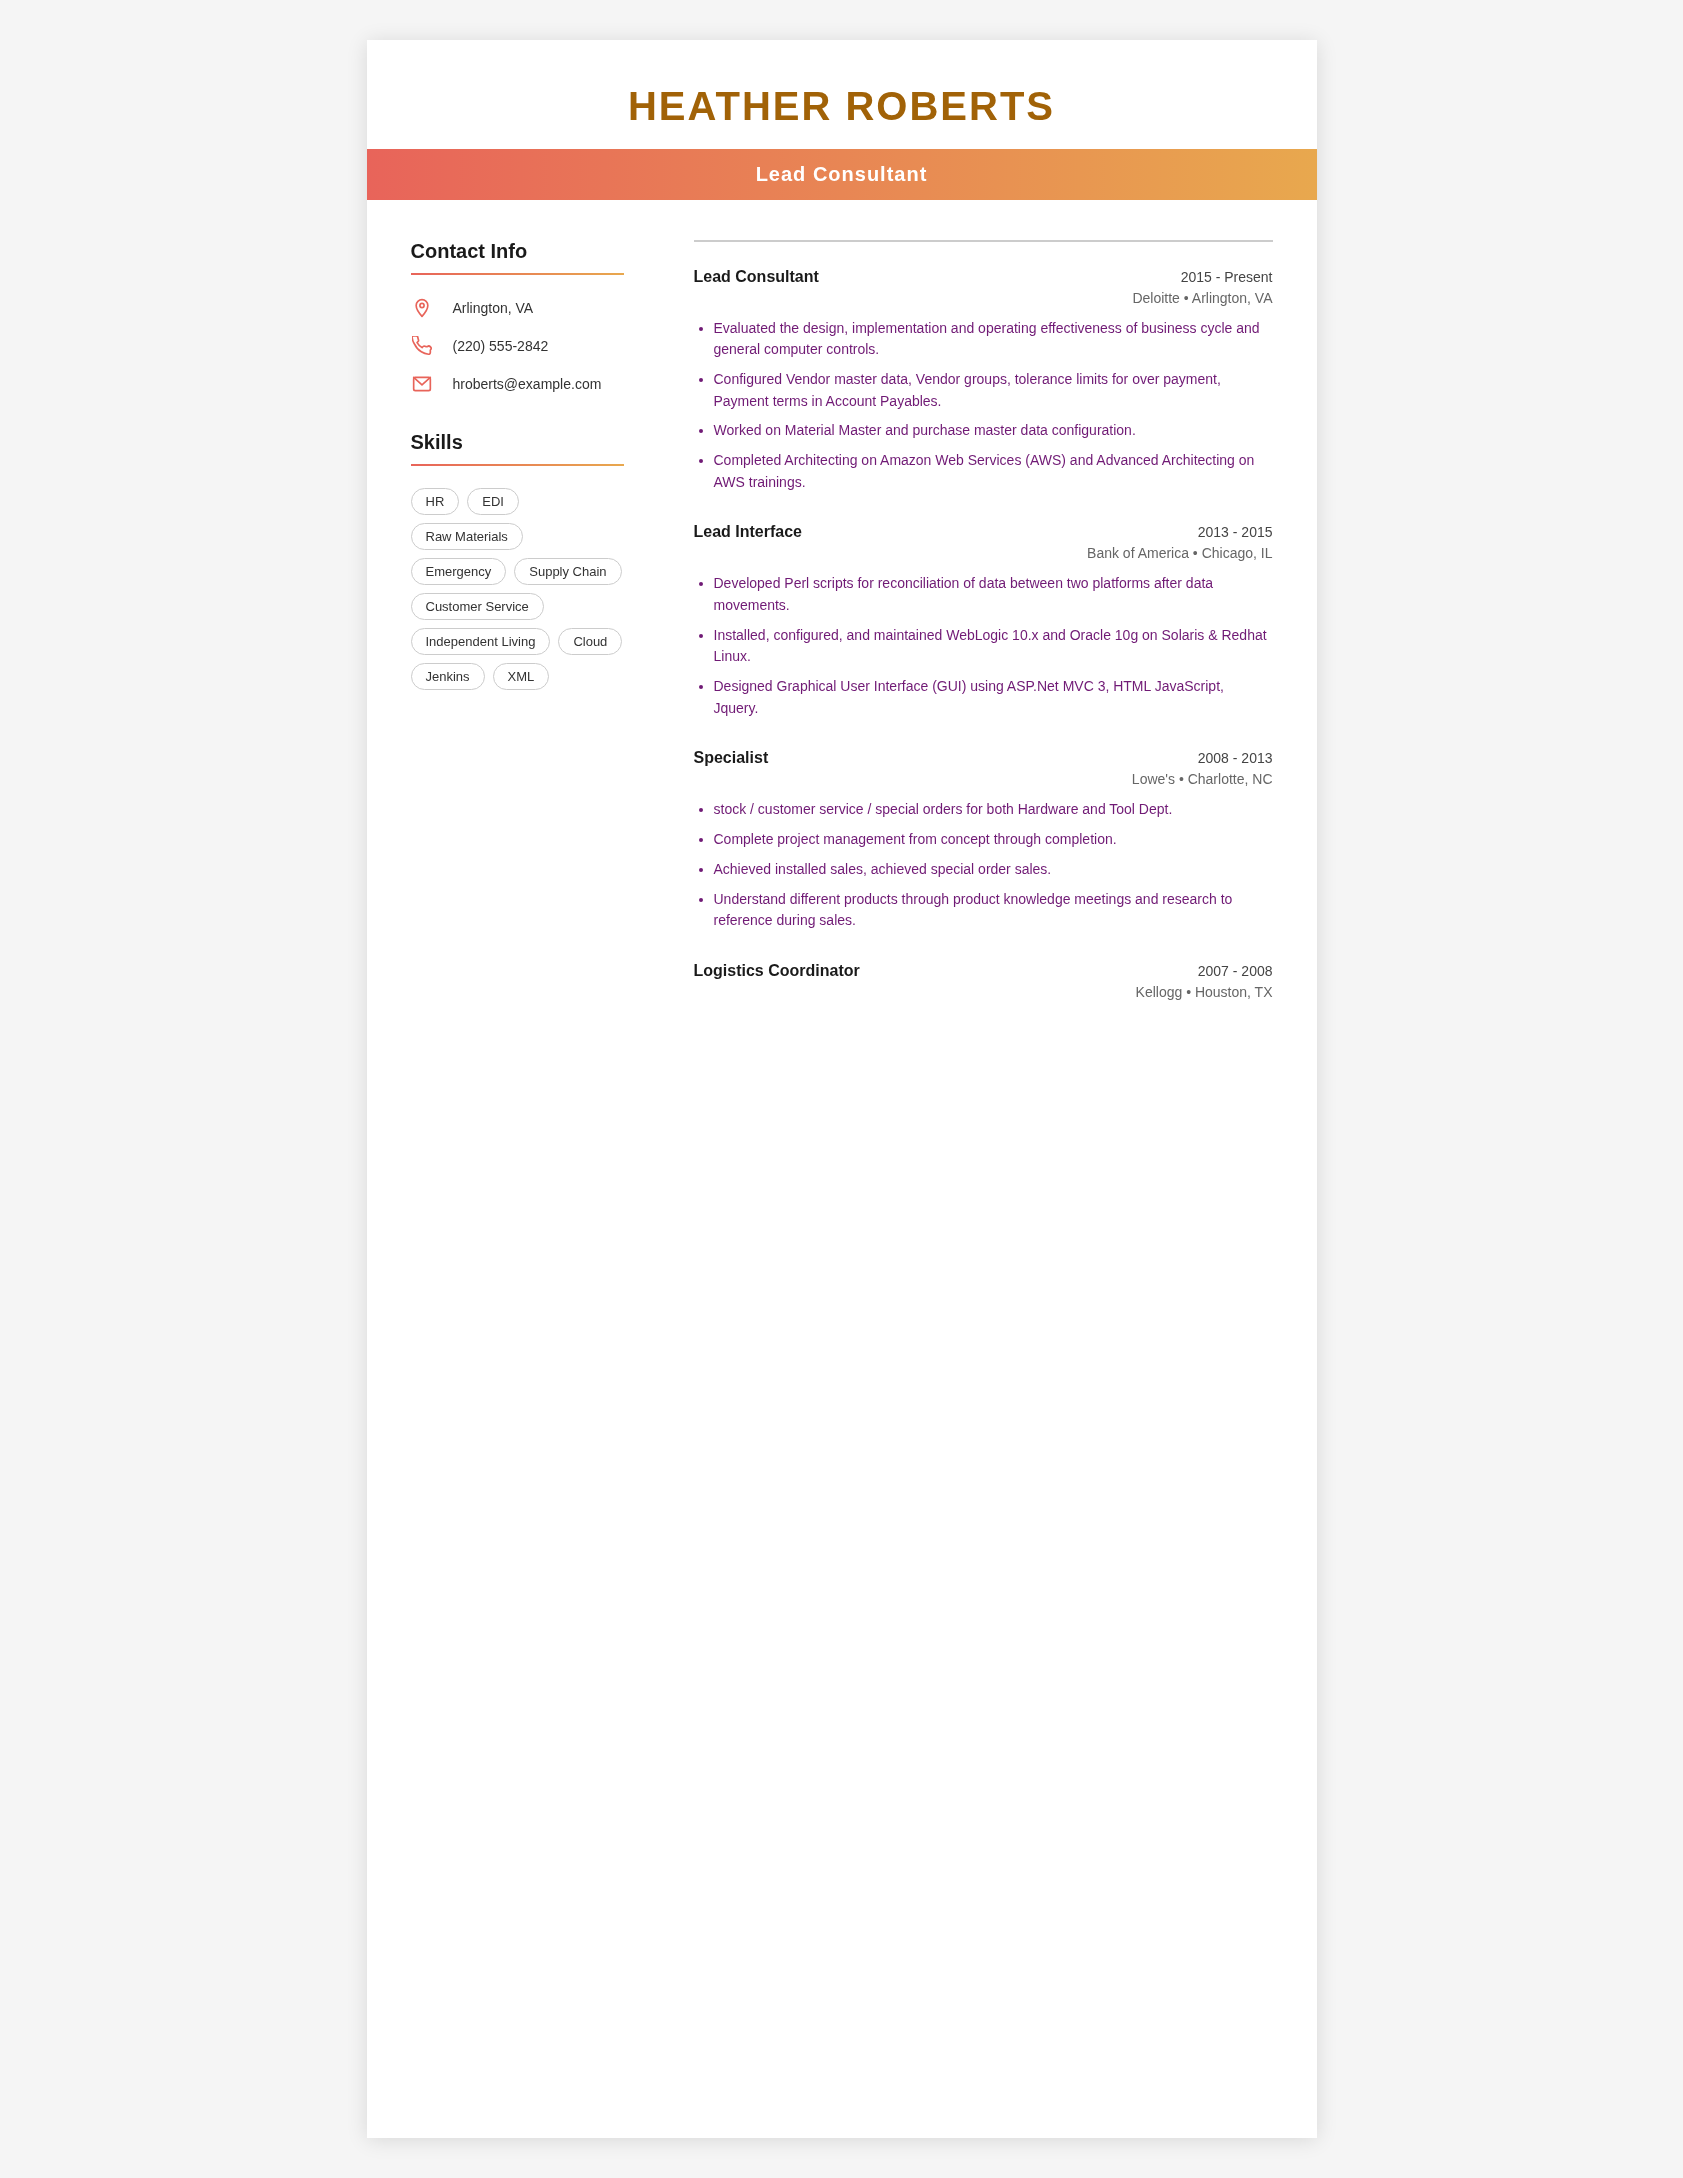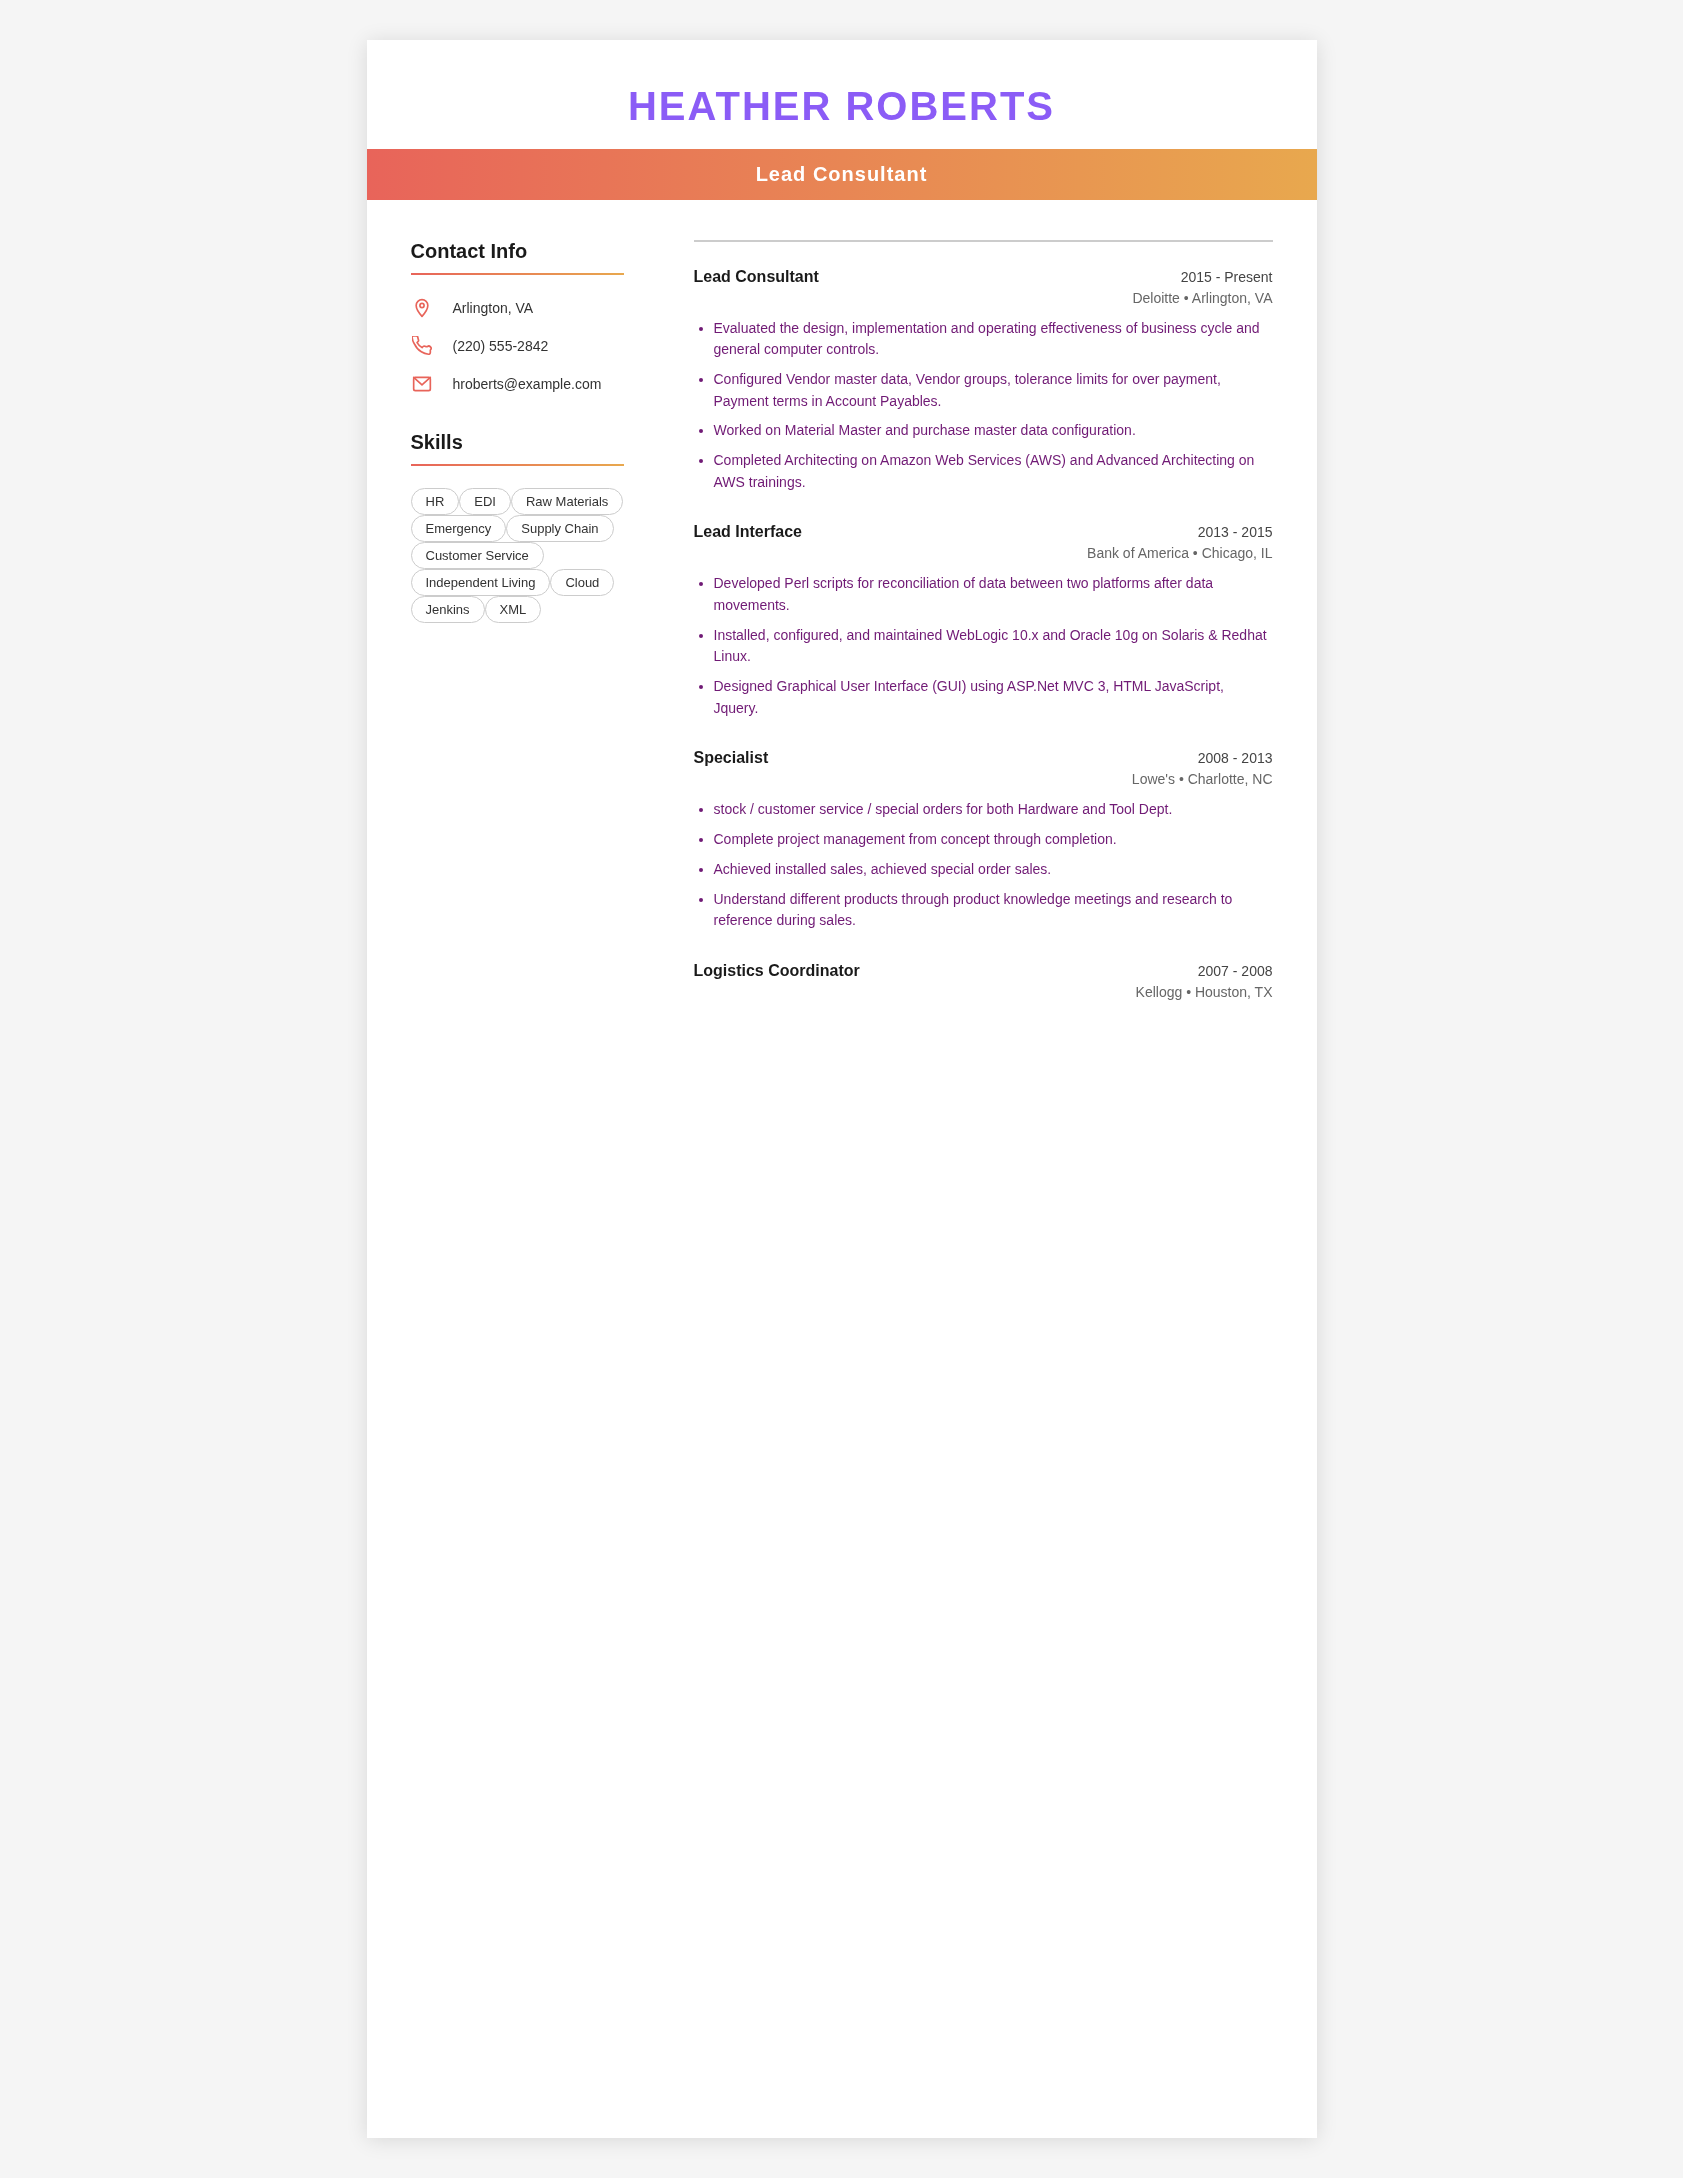--- a/index.html
+++ b/index.html
@@ -18,21 +18,21 @@
       box-shadow: 0 2px 20px rgba(0,0,0,0.12);
     }
     .header {
       text-align: center;
       padding: 44px 40px 0 40px;
     }
     .header h1 {
       font-size: 40px;
       font-weight: 900;
       letter-spacing: 2px;
-      color: #8b5cf6;
+      color: #a16207;
       font-family: Arial, sans-serif;
     }
     .title-bar {
       background: linear-gradient(to right, #e8645a, #e8a84e);
       padding: 14px 40px;
       text-align: center;
       margin-top: 20px;
     }
     .title-bar span {
       color: #fff;
@@ -88,20 +88,21 @@
     .contact-icon svg {
       width: 20px;
       height: 20px;
     }
     .skills-section {
       margin-top: 36px;
     }
     .skill-tags {
       display: flex;
       flex-wrap: wrap;
+      gap: 8px;
       margin-top: 22px;
     }
     .skill-tag {
       border: 1.5px solid #ccc;
       border-radius: 20px;
       padding: 5px 14px;
       font-size: 13px;
       color: #333;
       font-family: Arial, sans-serif;
       background: #fff;

